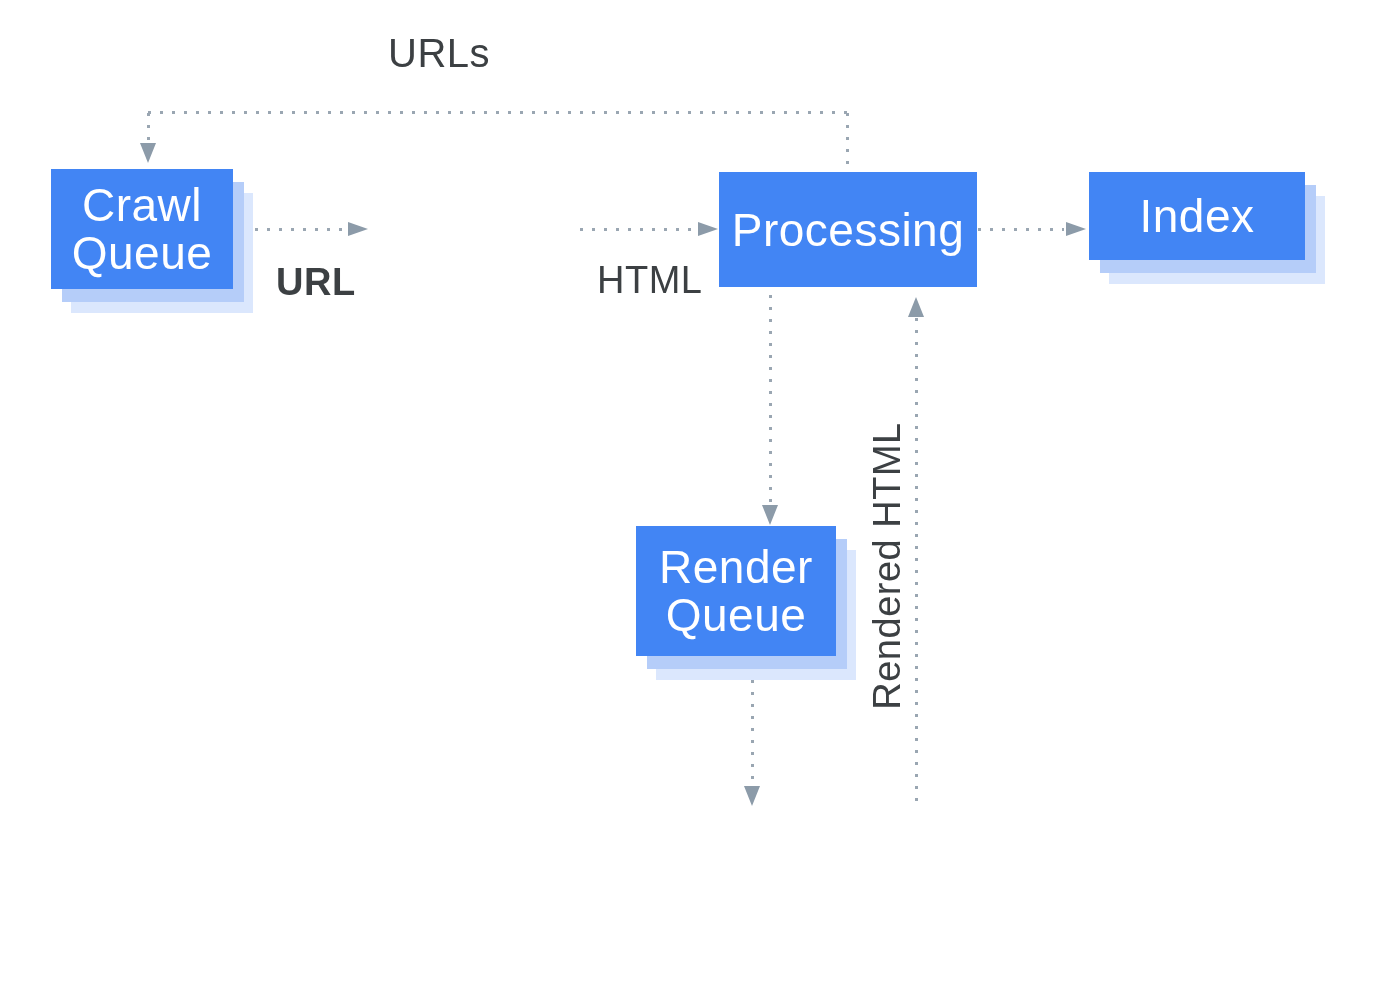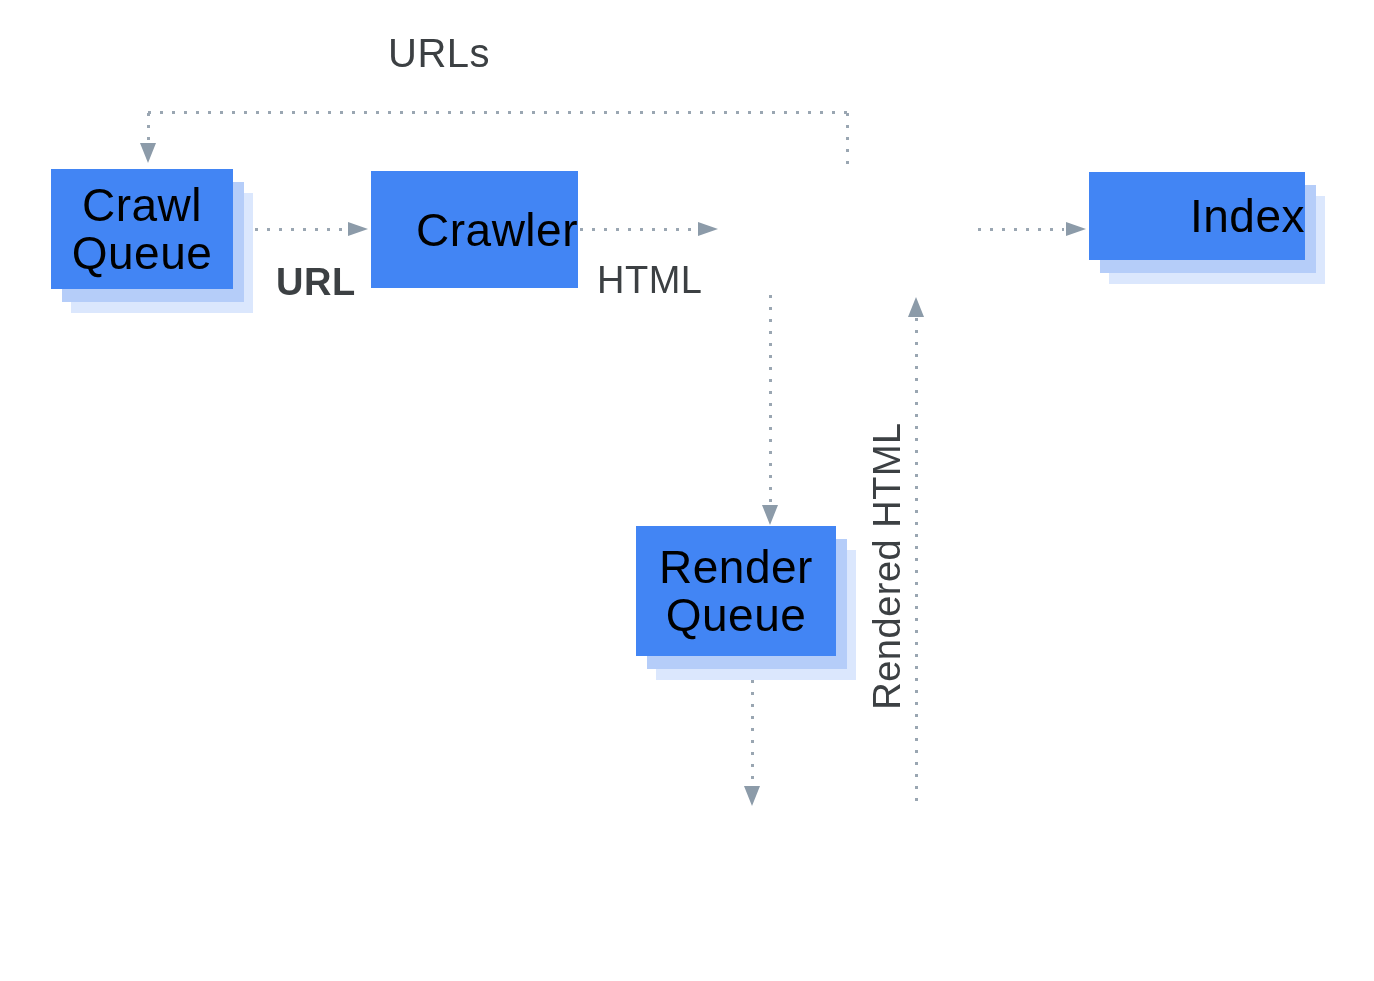--- a/index.html
+++ b/index.html
@@ -8,24 +8,24 @@
     position: relative;
     width: 1374px;
     height: 981px;
     background: #ffffff;
     overflow: hidden;
     font-family: "Liberation Sans", "DejaVu Sans", sans-serif;
   }
   .node {
     position: absolute;
     background: #4285f4;
-    color: #000000;
+    color: #ffffff;
     display: flex;
     align-items: center;
-    justify-content: flex-end;
+    justify-content: center;
     text-align: center;
     font-size: 46px;
     line-height: 48px;
     letter-spacing: 0.5px;
   }
   .node--shadow {
     box-shadow: 11px 13px 0 #b5cdf9, 20px 24px 0 #dbe7fd;
   }
   .hline {
     position: absolute;
@@ -98,24 +98,24 @@
 
   <div class="edge-label edge-label--big" style="left:388px; top:33px;">URLs</div>
   <div class="edge-label" style="left:276px; top:263px;font-weight:bold;">URL</div>
   <div class="edge-label" style="left:597px; top:261px;">HTML</div>
   <div class="edge-label edge-label--vertical" style="left:737px; top:547px;">Rendered HTML</div>
 
   <div class="node node--shadow" style="left:51px; top:169px; width:182px; height:120px;">
     <span>Crawl Queue</span>
   </div>
 
-  <div class="node" style="left:371px; top:171px; width:207px; height:117px;">
-    <span>Crawler</span>
+
+  <div class="node" style="left:719px; top:172px; width:258px; height:115px;">
+    <span>Processing</span>
   </div>
-
 
   <div class="node node--shadow" style="left:1089px; top:172px; width:216px; height:88px;">
     <span>Index</span>
   </div>
 
   <div class="node node--shadow" style="left:636px; top:526px; width:200px; height:130px;">
     <span>Render Queue</span>
   </div>
 
 

